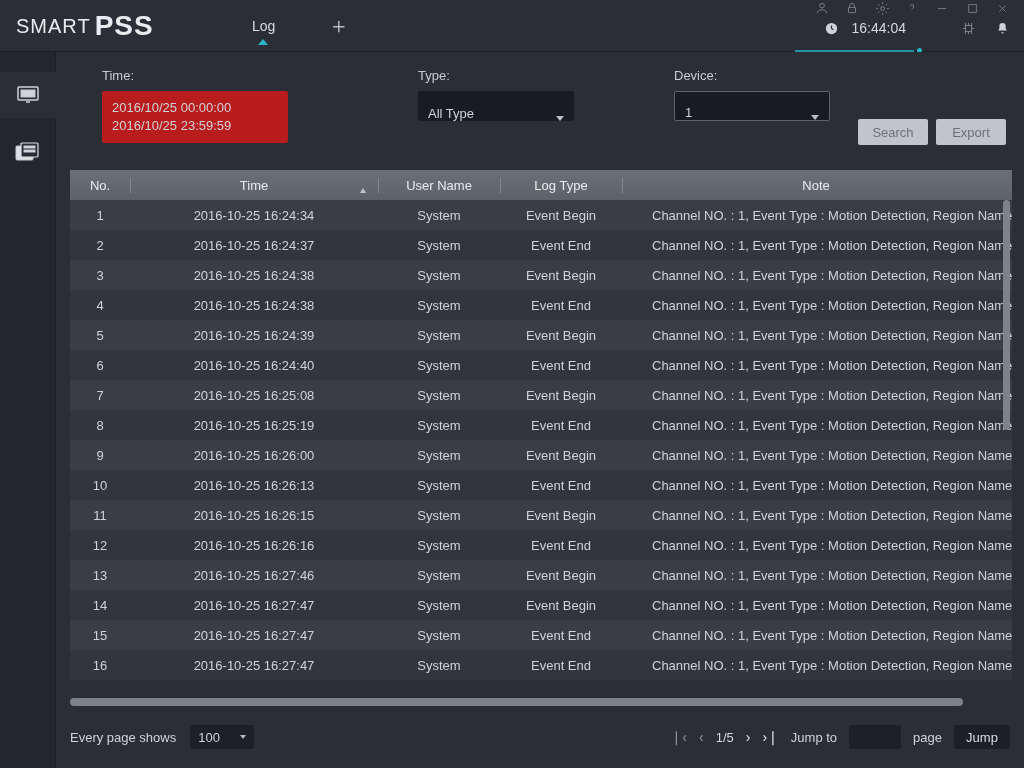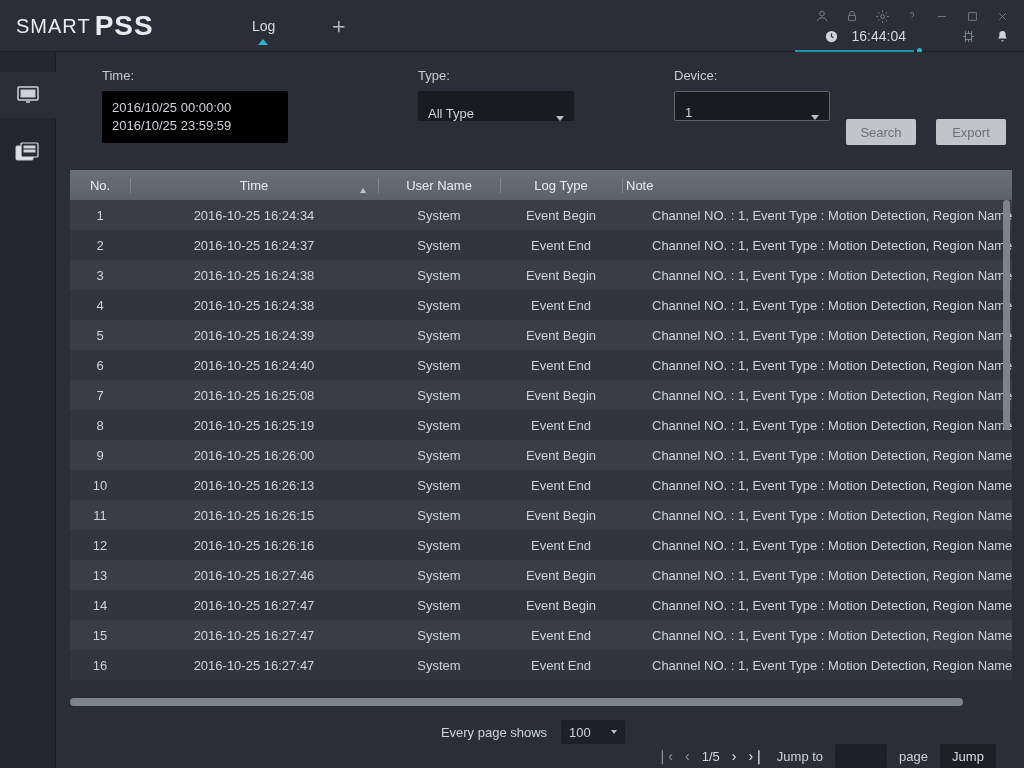--- a/index.html
+++ b/index.html
@@ -5,21 +5,21 @@
   * { box-sizing: border-box; margin: 0; padding: 0; }
   html, body { width: 1024px; height: 768px; overflow: hidden; font-family: Arial, "Segoe UI", sans-serif; font-size: 13px; color: #c7cbd1; background:#262830; }
   
   .titlebar { height: 52px; background:#2b2e37; display:flex; align-items:center; padding:0 14px 0 16px; position:relative; box-shadow: inset 0 -1px 0 #1b1d23; }
   .brand-smart { font-size:20px; letter-spacing:1px; font-weight:300; color:#e9ecef; }
   .brand-pss   { font-size:28px; letter-spacing:1px; font-weight:700; color:#e9ecef; margin-left:4px; }
   .tabs { display:flex; height:100%; align-items:center; margin-left:55px; }
   .tab  { width:110px; height:100%; display:flex; align-items:center; justify-content:center; font-size:14px; color:#d8dbe0; cursor:pointer; position:relative; }
   .tab.active::after { content:""; position:absolute; left:45%; bottom:7px; width:0; height:0; border-left:5px solid transparent; border-right:5px solid transparent; border-bottom:6px solid #2ab6c9; }
   .tab-add { width:40px; color:#b6bac1; font-size:22px; }
-  .title-right { position:absolute; right:14px; top:0; height:100%; display:flex; flex-direction:column; justify-content:center; gap:4px; }
+  .title-right { position:absolute; right:14px; top:0; height:100%; display:flex; flex-direction:column; gap:4px; }
   .tr-row { display:flex; align-items:center; justify-content:flex-end; gap:14px; color:#8d929c; font-size:14px; }
   .tr-row .ic { width:16px; height:16px; display:inline-flex; align-items:center; justify-content:center; color:#8d929c; }
   .tr-row.row2 { gap:18px; }
   .clock { color:#d5d8dd; font-size:14px; margin-left:-6px;}
   .bar { position:absolute; left:795px; right:110px; top:50px; height:2px; background:#2194a8; }
   .dot { width:5px;height:5px;border-radius:50%;background:#2ab6c9; position:absolute; right:102px; top:48px;}
   .win-btn { width:16px; }
   .svg { fill:none; stroke:#8d929c; stroke-width:1.3; }
 
   
@@ -27,54 +27,54 @@
   .leftrail .rail-item { width:32px; height:26px; display:flex; align-items:center; justify-content:center; cursor:pointer; }
   .rail-item svg { stroke:#cfd3d9; fill:#cfd3d9; }
   .rail-item:not(.active) svg { opacity:.95; }
   .rail-item.active-bg { background:#2b2e37; width:100%; height:46px; display:flex; align-items:center; justify-content:center; box-shadow: inset 2px 0 0 #2b2e37; }
 
   
   .content { position:absolute; left:56px; right:0; top:52px; bottom:0; background:#2b2e37; }
   .filters { display:flex; gap:30px; padding:16px 12px 10px 46px; position:relative; }
   .fgroup { display:flex; flex-direction:column; gap:8px; }
   .flabel { color:#c7cbd1; font-size:13px; }
-  .time-box { width:186px; background:#000000; border-radius:2px; padding:8px 10px; line-height:18px; font-size:13px; color:#cfd3d9;}
+  .time-box { width:186px; background:#b91c1c; border-radius:2px; padding:8px 10px; line-height:18px; font-size:13px; color:#cfd3d9;}
   .select { background:#1a1b21; height:30px; border-radius:2px; display:flex; align-items:flex-end; justify-content:space-between; padding:0 10px; color:#cfd3d9; cursor:pointer;}
   .select.small{ width:156px;}
   .select.bordered{ border:1px solid #60636c;}
   .select .caret{ width:0;height:0;border-left:4px solid transparent;border-right:4px solid transparent;border-top:5px solid #b9bdc4;}
   .typegrp{ margin-left:100px;}
   .devgrp{ margin-left:70px;}
-  .action-btns{ position:absolute; right:18px; bottom:8px; display:flex; gap:20px;}
+  .action-btns{ position:absolute; right:18px; bottom:8px; display:flex; gap:8px;}
   .btn{ width:70px; height:26px; border-radius:2px; display:flex; align-items:center; justify-content:center; font-size:13px; cursor:pointer;}
   .btn-light{ background:#c1c4c9; color:#6d7075;}
   .btn-dark{ background:#1e1f25; color:#d9dce1;}
   
   .table-wrap{ position:absolute; left:14px; right:12px; top:118px; bottom:62px;  }
   .table-scroll{ height:100%; overflow:hidden; position:relative;}
   .thead{ display:flex; height:30px; background:linear-gradient(#6b6f78,#5d616a); color:#e9ecef; font-size:13px; align-items:center; }
   .th, .td { text-align:center; padding:0 6px; overflow:hidden; white-space:nowrap;}
   .c-no{ width:60px;}
   .c-time{ width:248px; position:relative;}
   .c-user{ width:122px;}
   .c-type{ width:122px;}
   .c-note{ flex:1; text-align:left; padding-left:30px;}
-  .th.c-note{ padding-left:4px;}
+  .th.c-note{ text-align:center; padding-left:4px;}
   .sort-tri{ position:absolute; right:10px; top:10px; width:0;height:0;border-left:5px solid transparent;border-right:5px solid transparent;border-bottom:8px solid #bfc2c8;}
   .th+.th{ box-shadow: inset 1px 0 0 #83868e;}
   .tbody{ position:absolute; top:30px; left:0; right:0; bottom:8px; overflow:hidden;}
   .row{ display:flex; height:30px; align-items:center; font-size:13px; color:#cfd3d9;}
   .row:nth-child(odd){ background:#3a3d46;}
   .row:nth-child(even){ background:#32353e;}
   .hscroll{ position:absolute; left:0; right:12px; bottom:0; height:8px; background:transparent;}
   .hscroll .thumb{ position:absolute; left:0; width:96%; height:8px; border-radius:4px; background:#7e828b;}
   .vscroll{ position:absolute; right:2px; top:30px; width:7px; bottom:10px; }
   .vscroll .thumb{ position:absolute; top:0; height:230px; width:7px; border-radius:4px; background:#7e828b;}
   
-  .footer{ position:absolute; left:14px; right:28px; bottom:14px; height:34px; display:flex; align-items:center; color:#cfd3d9; font-size:13px;flex-direction:column;}
+  .footer{ position:absolute; left:14px; right:14px; bottom:14px; height:34px; display:flex; align-items:center; color:#cfd3d9; font-size:13px;}
   .perpage{ display:flex; align-items:center; gap:14px;}
   .mini-select{ width:64px; height:24px; background:#1f2027; border-radius:2px; display:flex; align-items:center; justify-content:space-between; padding:8px 8px;}
   .mini-select .caret{ width:0;height:0;border-left:3px solid transparent;border-right:3px solid transparent;border-top:4px solid #b9bdc4;}
   .pager{ margin-left:auto; display:flex; align-items:center; gap:12px;}
   .pager .nav{ color:#8f939c; cursor:pointer; font-size:14px; display:inline-flex;}
   .pager .nav.enabled{ color:#e4e7ec;}
   .pager .info{ color:#d5d8dd;}
   .jump-input{ width:52px; height:24px; background:#1f2027; border:1px solid #1f2027; border-radius:2px; color:#cfd3d9; text-align:center;}
 </style>
 </head>

